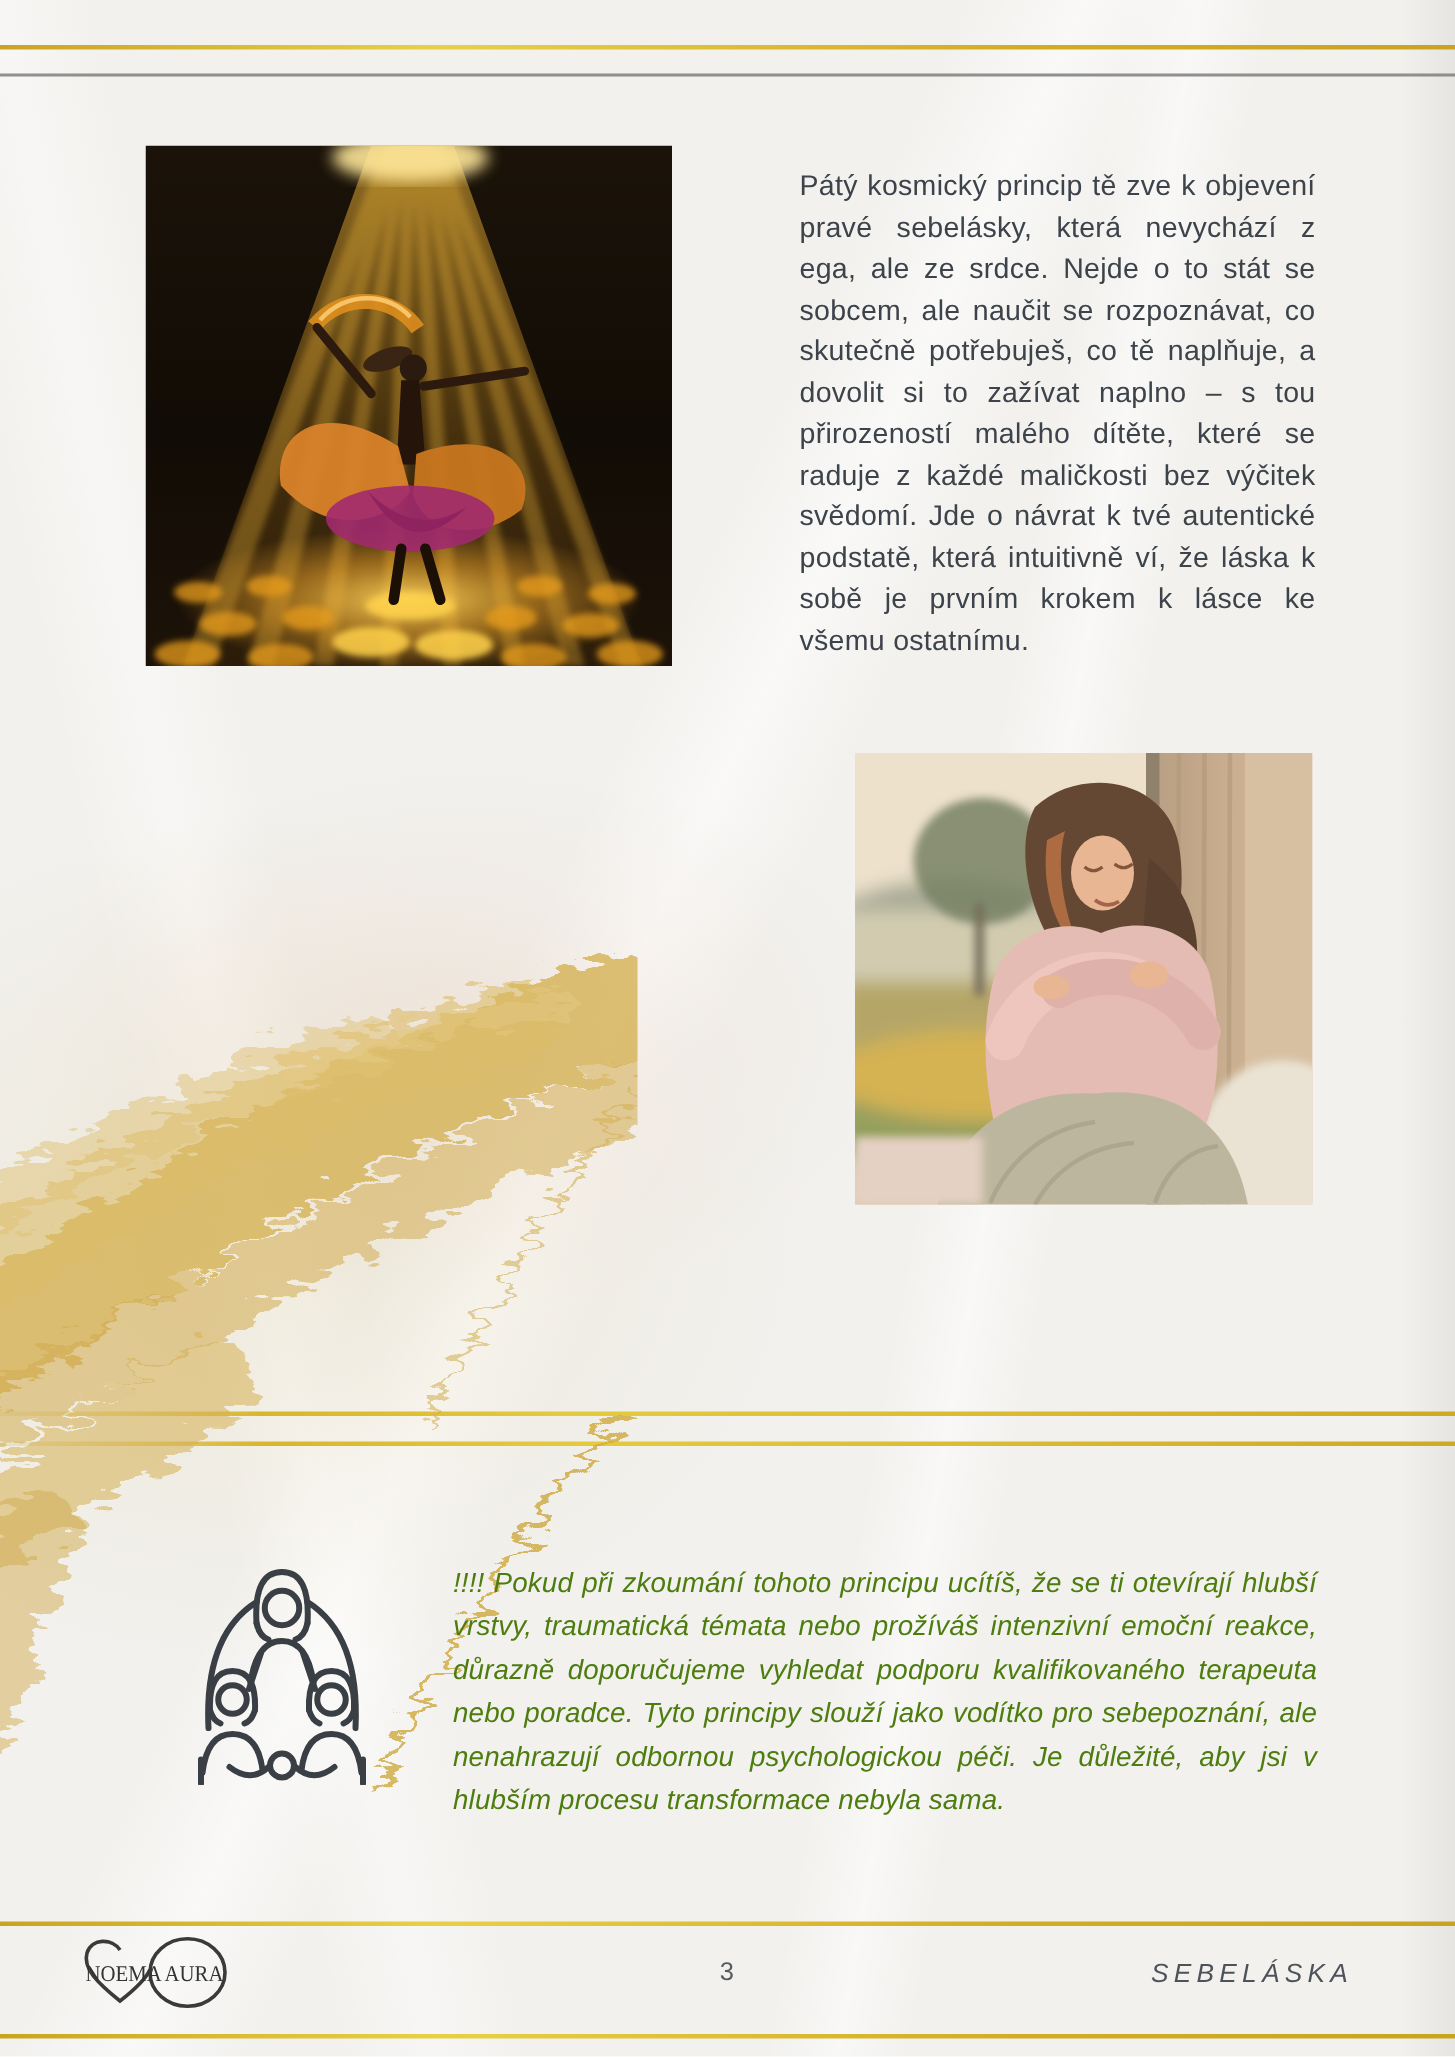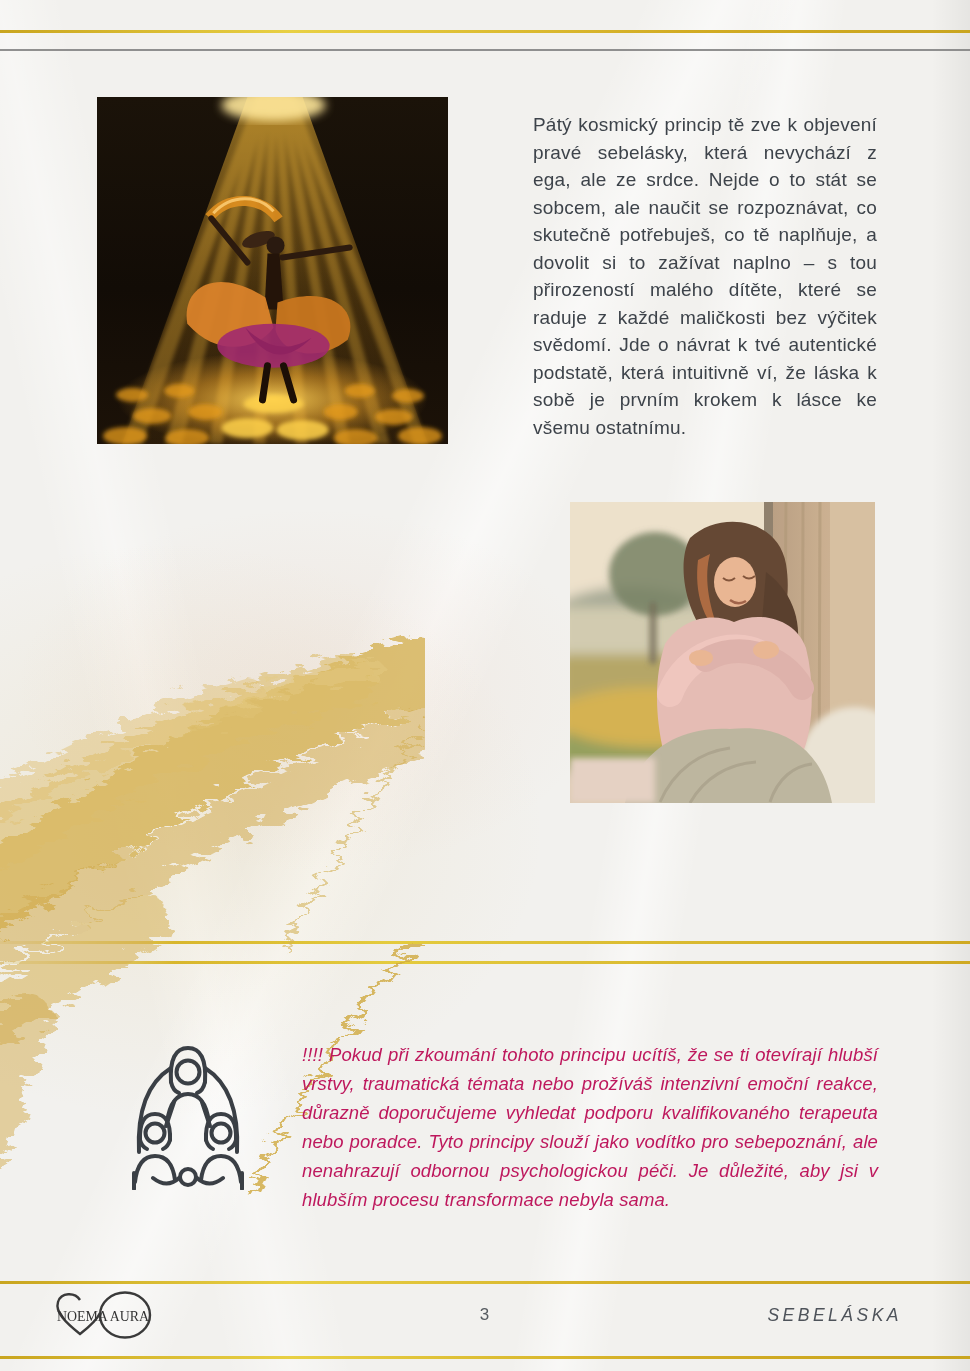--- a/index.html
+++ b/index.html
@@ -34,21 +34,21 @@
   .woman{left:570px;top:502px;width:305px;height:301px;}
 
   .intro{
     position:absolute;left:533px;top:92px;width:344px;
     font-size:19px;line-height:27.5px;letter-spacing:.2px;
     color:#3d434a;text-align:justify;text-justify:inter-word;
   }
   .warning{
     position:absolute;left:302px;top:1021px;width:576px;
     font-size:18.5px;line-height:29px;letter-spacing:.1px;
-    font-style:italic;color:#be185d;text-align:justify;text-justify:inter-word;
+    font-style:italic;color:#4d7c0f;text-align:justify;text-justify:inter-word;
   }
   .support-icon{position:absolute;left:123px;top:1030px;width:130px;height:160px;}
   .brush{position:absolute;left:-15px;top:618px;width:440px;height:580px;pointer-events:none;}
 
   .footer-logo{position:absolute;left:53px;top:1289px;width:100px;height:52px;}
   .page-number{
     position:absolute;left:0;right:0;top:1305px;text-align:center;
     font-size:17px;color:#565b60;letter-spacing:1px;
   }
   .chapter-label{

